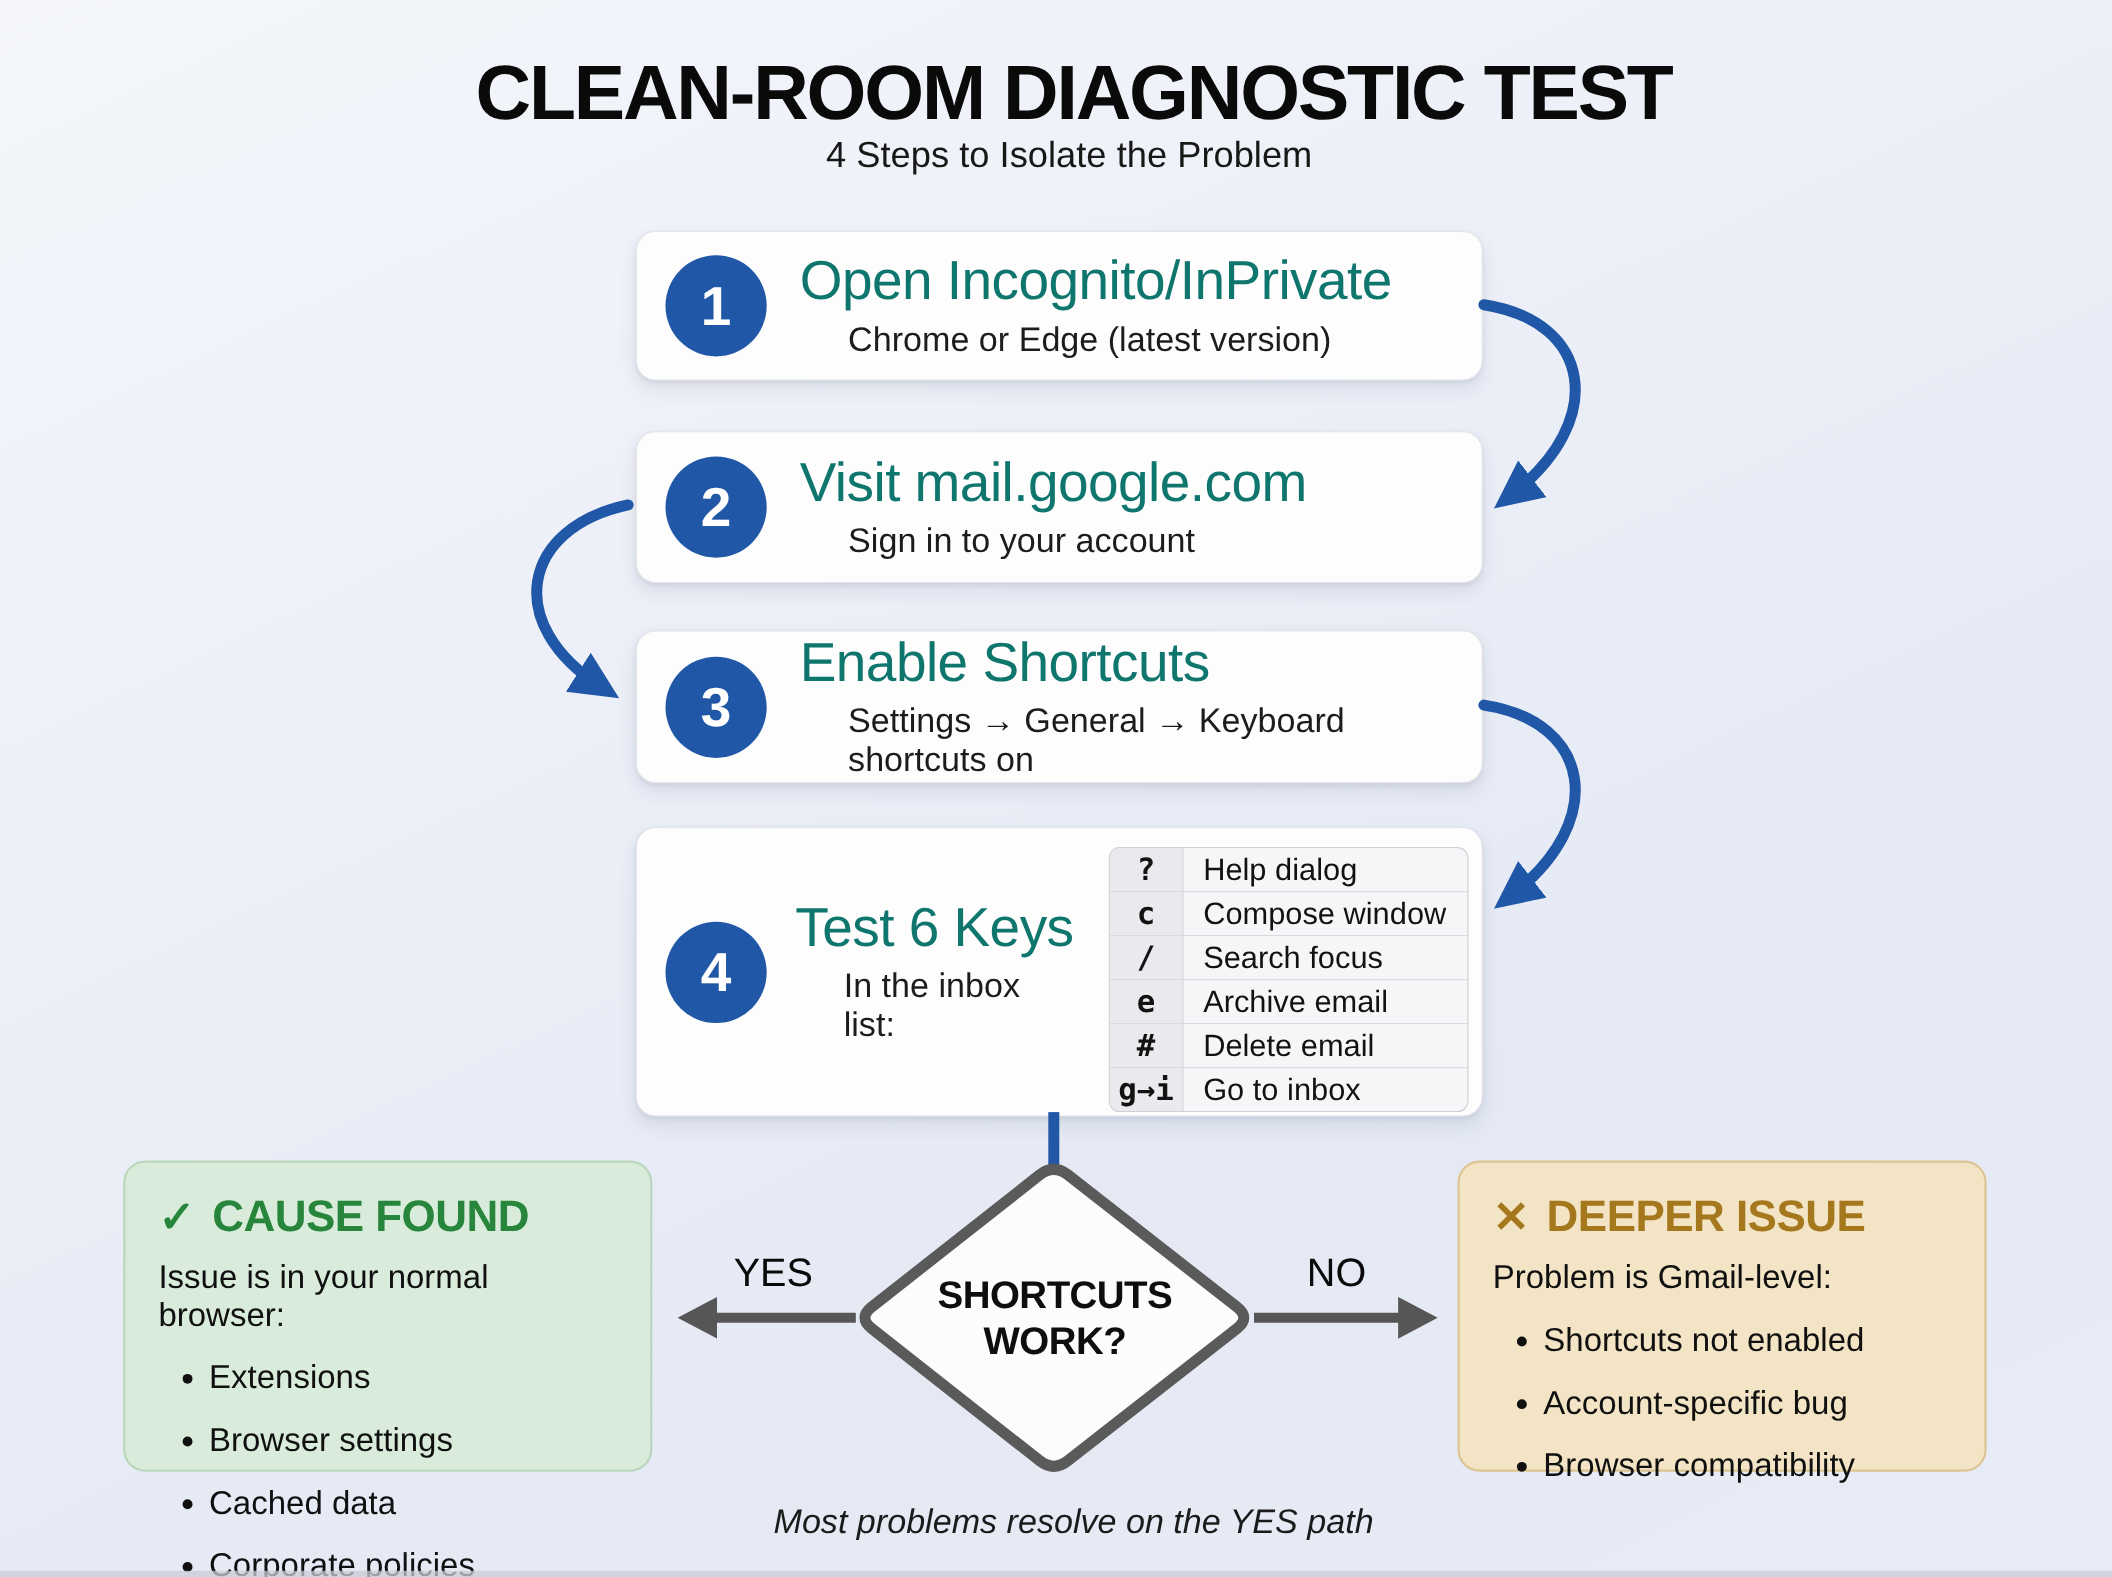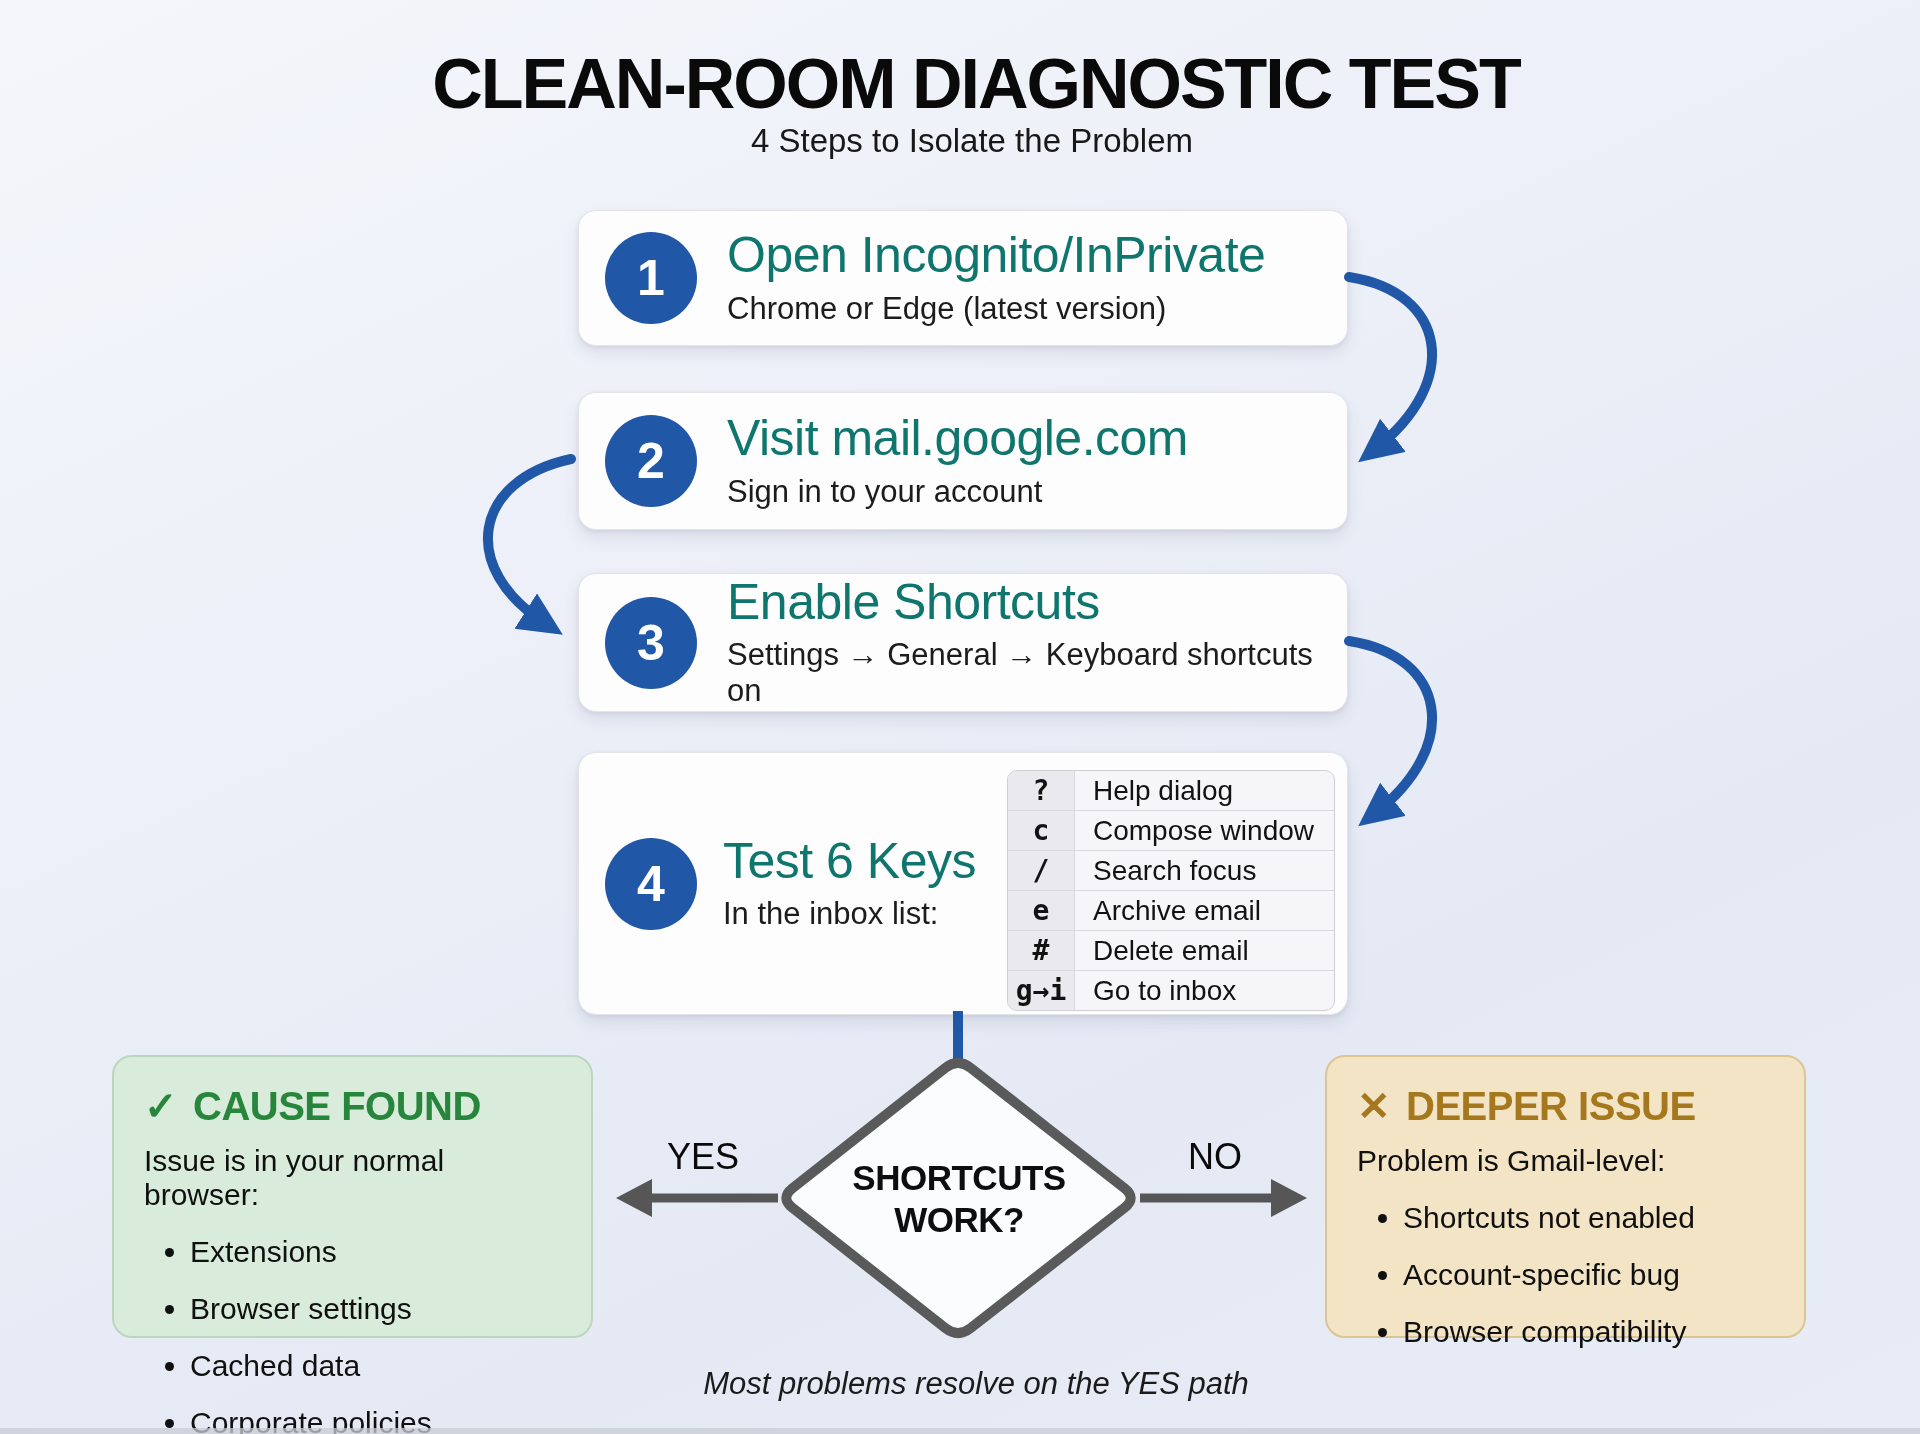--- a/index.html
+++ b/index.html
@@ -21,21 +21,21 @@
     display:flex;align-items:center;gap:30px;padding-left:26px;}
   .s1{top:210px;height:136px;}
   .s2{top:392px;height:138px;}
   .s3{top:573px;height:139px;}
   .s4{top:752px;height:263px;gap:26px;padding-right:12px;}
 
   .badge{flex:0 0 92px;width:92px;height:92px;border-radius:50%;background:#2157a7;
     color:#ffffff;display:flex;align-items:center;justify-content:center;
     font-size:50px;font-weight:700;}
   .step-title{font-size:50px;font-weight:400;letter-spacing:-.5px;line-height:1.05;color:#0f766e;}
-  .step-sub{font-size:31px;color:#1c1c1c;margin-top:9px;}
+  .step-sub{font-size:31px;color:#1c1c1c;margin-top:9px;margin-left:44px;}
 
   table.keys{border-collapse:separate;border-spacing:0;width:328px;margin-left:auto;
     align-self:flex-start;margin-top:17px;background:#f6f6f8;
     border:1px solid #cfcfd4;border-radius:10px;overflow:hidden;}
   table.keys td{height:37px;border-top:1px solid #dadade;font-size:28px;color:#121212;}
   table.keys tr:first-child td{border-top:none;}
   td.k{width:64px;text-align:center;background:#eaeaee;border-right:1px solid #dadade;
     font-family:"DejaVu Sans Mono",monospace;font-weight:700;font-size:25px;}
   td.a{padding-left:18px;}
 

